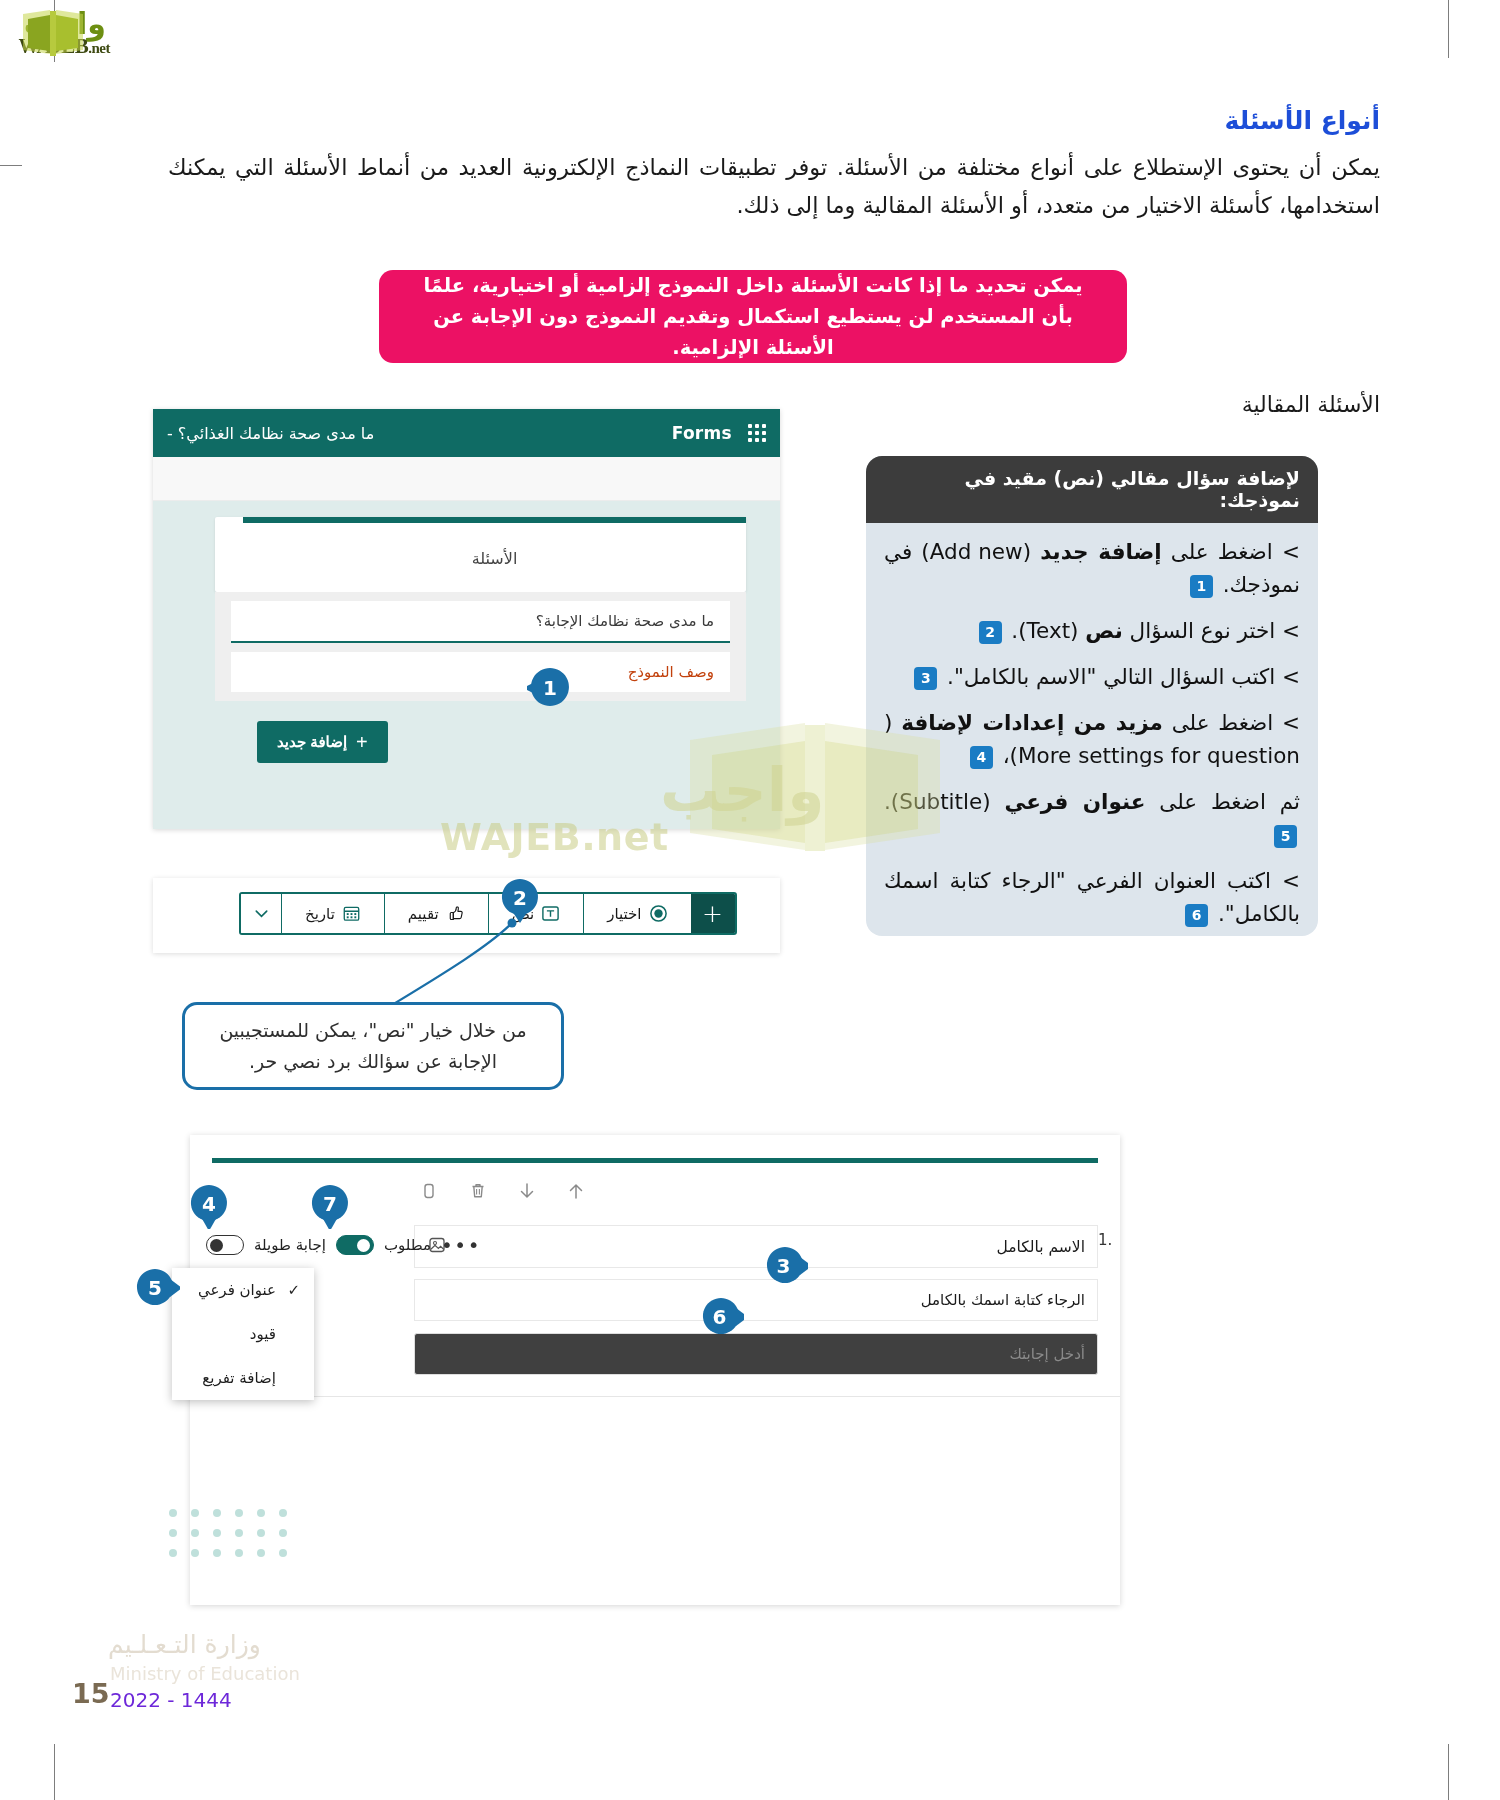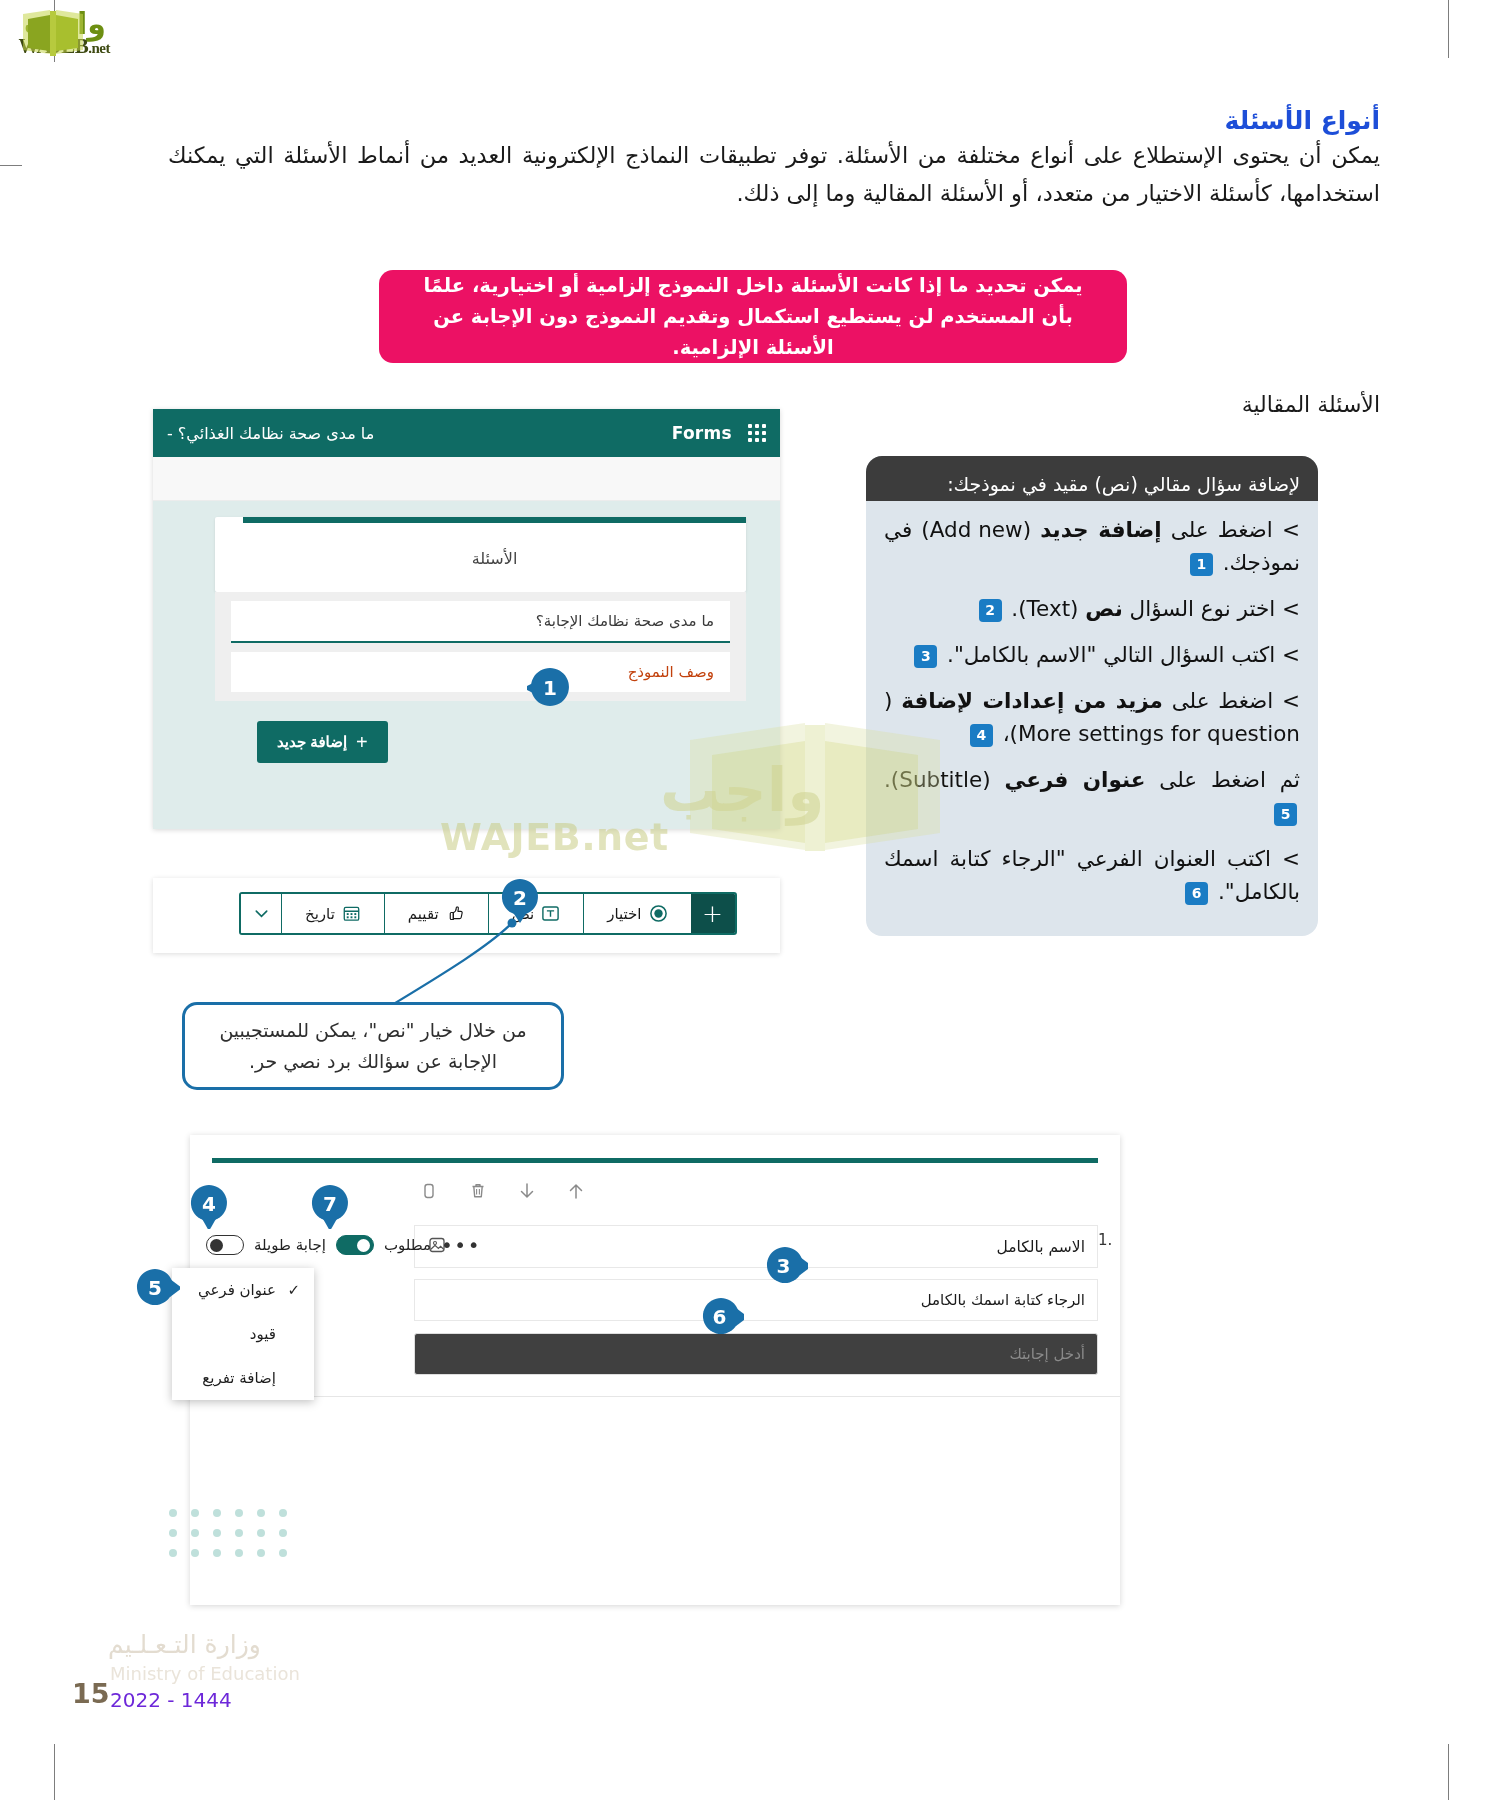--- a/index.html
+++ b/index.html
@@ -46,21 +46,21 @@
 
   
   .section-title {
     position:absolute; right:120px; top:106px;
     font-size:25px; font-weight:600; color:#1d4ed8;
     letter-spacing:0.2px;
   }
 
   
   .intro {
-    position:absolute; right:120px; top:136px; width:1212px;
+    position:absolute; right:120px; top:148px; width:1212px;
     font-size:22.5px; line-height:38px; color:#1a1a1a;
     text-align:justify;
   }
 
   
   .pink-box {
     position:absolute; left:379px; top:270px;
     width:748px; height:93px;
     background:#ec1164; border-radius:14px;
     display:flex; align-items:center; justify-content:center;
@@ -78,23 +78,23 @@
 
   
   .instr-card {
     position:absolute; left:866px; top:456px;
     width:452px; height:480px;
     background:#dde5ec; border-radius:16px;
     overflow:hidden;
   }
   .instr-head {
     background:#3c3c3c; color:#ffffff;
-    font-size:19px; font-weight:normal;
-    padding:11px 18px 0 18px;
-    text-align:right; line-height:34px;
+    font-size:19px; font-weight:bold;
+    padding:11px 18px 12px 18px;
+    text-align:right; line-height:22px;
   }
   .instr-body { padding:12px 18px 10px 18px; }
   .instr-item {
     font-size:21.5px; line-height:33px; color:#111111;
     text-align:justify; margin-bottom:13px;
     position:relative;
   }
   .instr-item b { font-weight:bold; }
   .lat { direction:ltr; unicode-bidi:isolate; display:inline-block; }
 

